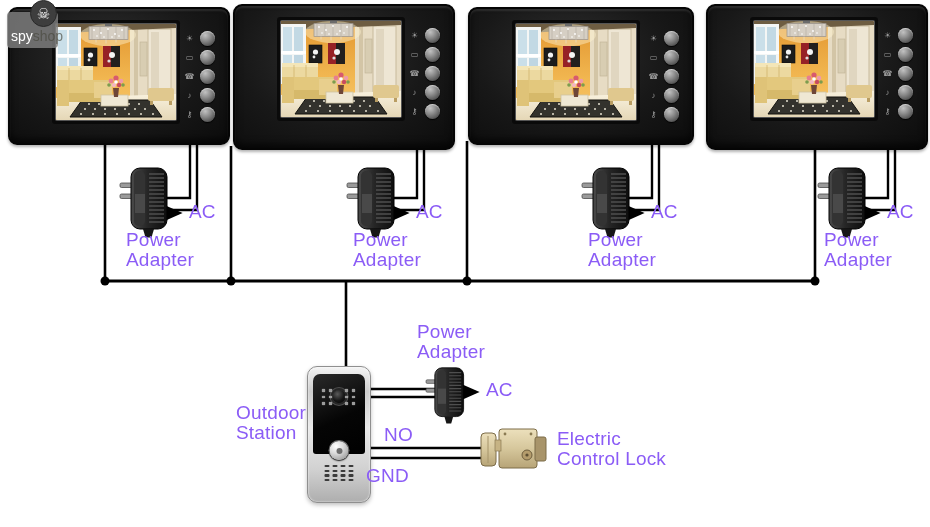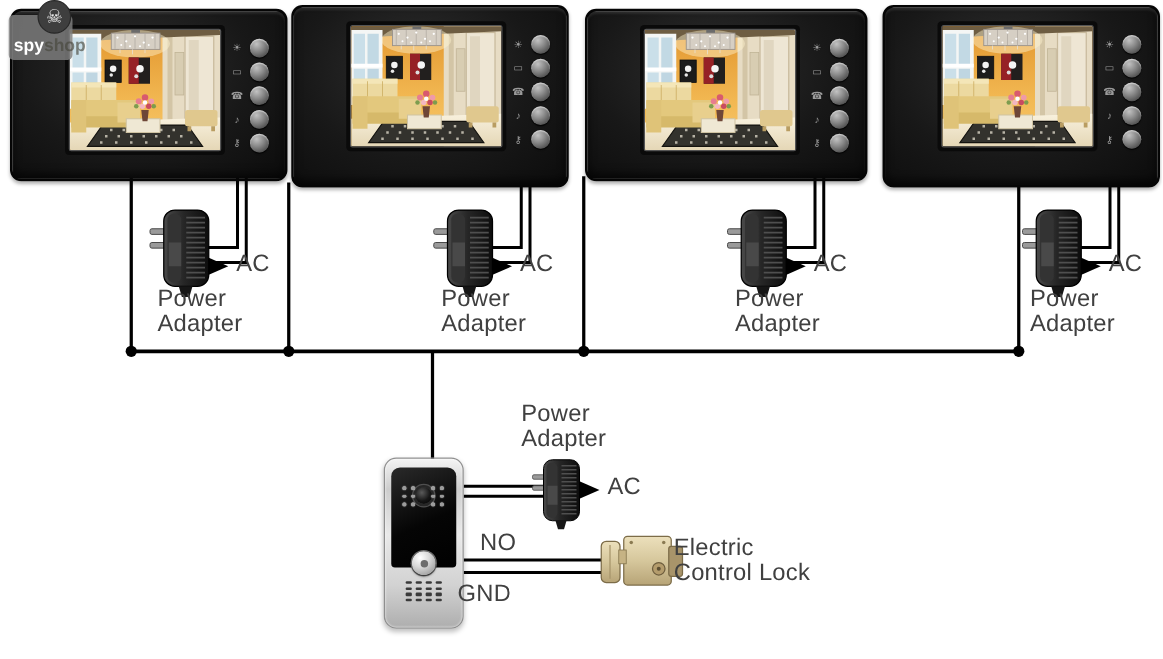--- a/index.html
+++ b/index.html
@@ -25,21 +25,21 @@
   .btncol { position:absolute; right:13px; top:22px; display:flex; flex-direction:column; gap:4px; }
   .brow { display:flex; align-items:center; gap:5px; height:15px; }
   .bicon { width:11px; text-align:center; font-size:8px; line-height:15px; color:#9a9a9a; }
   .bbtn {
     width:15px; height:15px; border-radius:50%;
     background: radial-gradient(circle at 35% 28%, #c2c2c2 0%, #8a8a8a 40%, #555 75%, #2e2e2e 100%);
     box-shadow: 0 1px 1px rgba(0,0,0,.9), inset 0 1px 1px rgba(255,255,255,.55);
   }
 
   
-  .lbl { position:absolute; z-index:3; font-size:19px; line-height:1.05; color:#404040; letter-spacing:.2px; }
+  .lbl { position:absolute; z-index:3; font-size:19px; line-height:1.05; color:#8b5cf6; letter-spacing:.2px; }
   .pa  { width:92px; }
 
   
   .station {
     position:absolute; left:307px; top:366px; width:64px; height:137px; z-index:2;
     border-radius:10px; border:1px solid #8f8f8f; box-sizing:border-box;
     background: linear-gradient(180deg,#f4f4f4 0%,#cdcdcd 18%,#e9e9e9 45%,#d2d2d2 75%,#aeaeae 100%);
     box-shadow: inset 0 0 2px rgba(255,255,255,.9), 0 2px 4px rgba(0,0,0,.25);
   }
   .station-panel {
@@ -75,21 +75,21 @@
   
   .badge {
     position:absolute; left:7px; top:12px; width:51px; height:36px; z-index:4;
     background:rgba(128,128,128,.82); border-radius:4px;
   }
   .badge-circle {
     position:absolute; left:23px; top:-12px; width:25px; height:25px; border-radius:50%;
     background:#3e3e3e; border:1px solid #282828; color:#eee;
     display:flex; align-items:center; justify-content:center; font-size:15px; line-height:1;
   }
-  .badge-text { position:absolute; left:4px; bottom:4px; font-size:14px; font-weight:bold; color:#fff; }
+  .badge-text { position:absolute; left:4px; bottom:4px; font-size:14px; font-weight:normal; color:#fff; }
   .badge-text .shop { color:rgba(70,70,60,.65); }
 </style>
 </head>
 <body>
 
 <div class="stage">
 
   <svg width="0" height="0" style="position:absolute" aria-hidden="true">
     <defs>
       <linearGradient id="wall" x1="0" y1="0" x2="0" y2="1">
@@ -454,22 +454,23 @@
   <div class="lbl pa" style="left:353px;top:230px">Power Adapter</div>
 
   <div class="lbl" style="left:651px;top:202px">AC</div>
   <div class="lbl pa" style="left:588px;top:230px">Power Adapter</div>
 
   <div class="lbl" style="left:887px;top:202px">AC</div>
   <div class="lbl pa" style="left:824px;top:230px">Power Adapter</div>
 
   <div class="lbl pa" style="left:417px;top:322px">Power Adapter</div>
   <div class="lbl" style="left:486px;top:380px">AC</div>
+  <div class="lbl" style="left:236px;top:403px;width:80px">Outdoor Station</div>
   <div class="lbl" style="left:384px;top:425px">NO</div>
   <div class="lbl" style="left:366px;top:466px">GND</div>
-  <div class="lbl" style="left:539px;top:429px;width:125px">Electric Control Lock</div>
+  <div class="lbl" style="left:557px;top:429px;width:125px">Electric Control Lock</div>
 
   <div class="badge">
     <div class="badge-circle">☠</div>
     <div class="badge-text"><span>spy</span><span class="shop">shop</span></div>
   </div>
 
 </div>
 
 </body></html>

